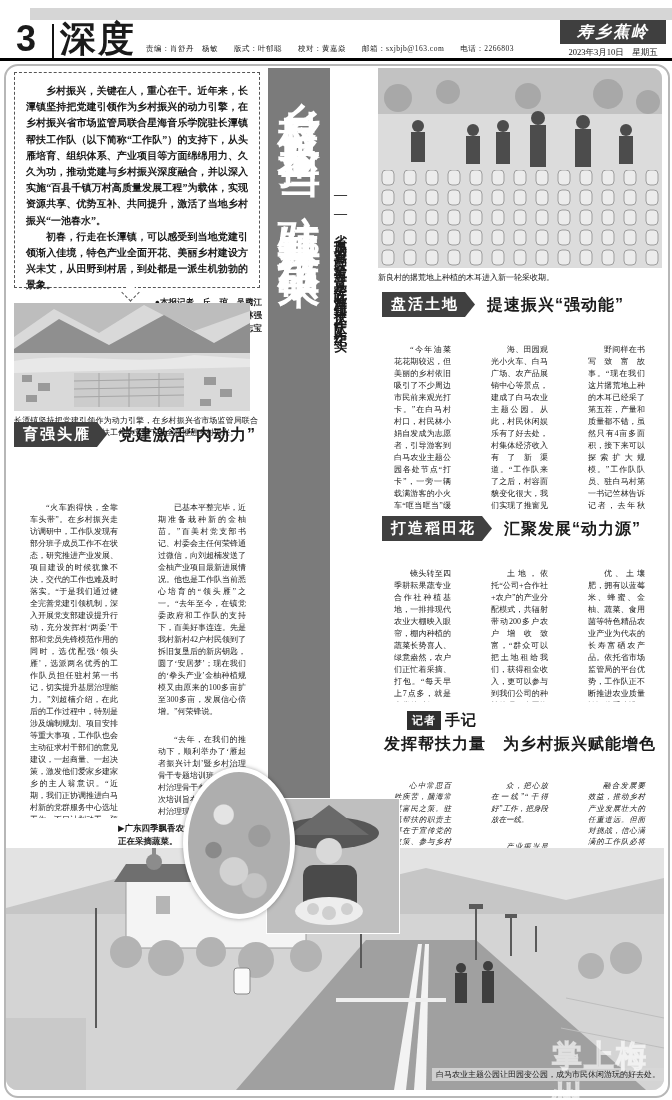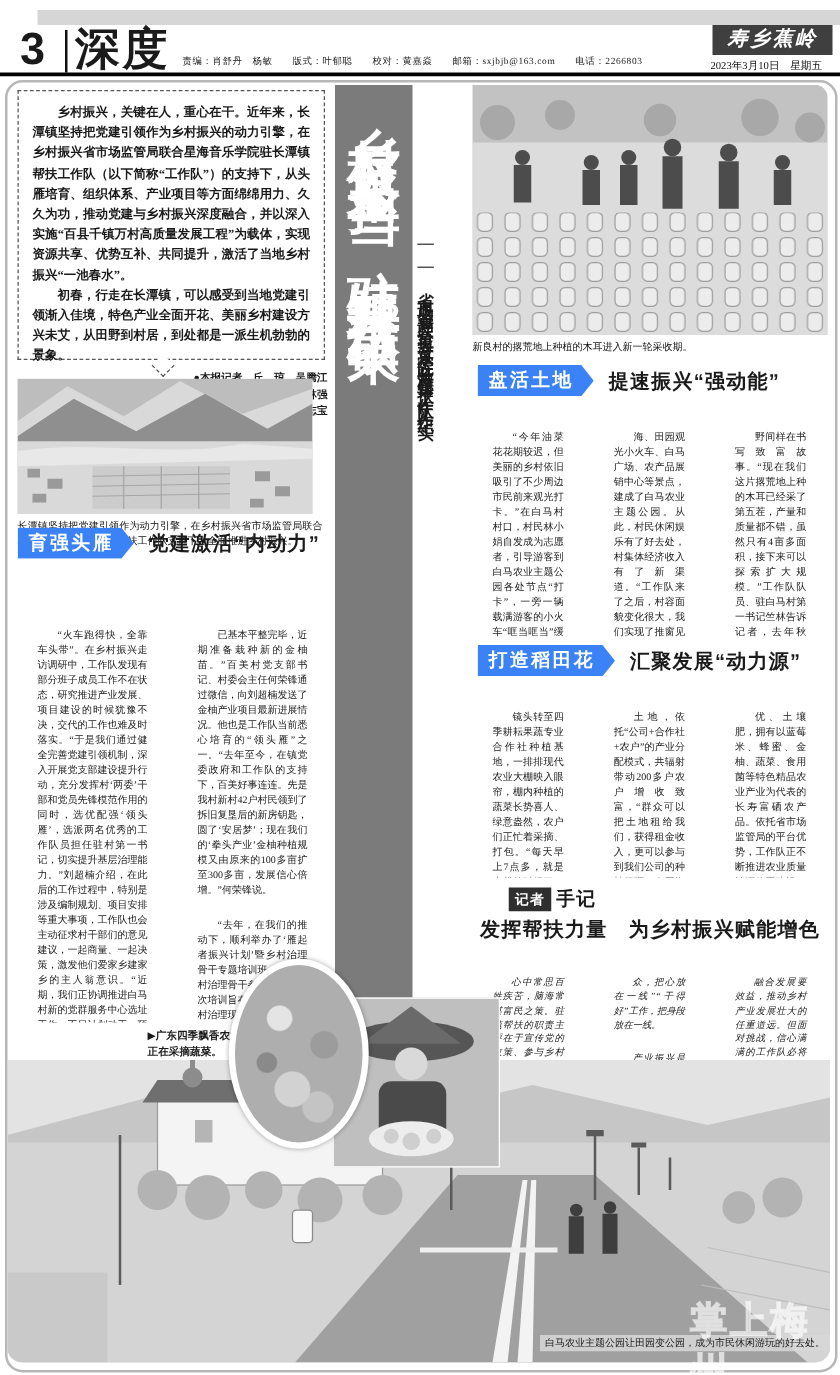--- a/index.html
+++ b/index.html
@@ -6,21 +6,21 @@
   .page{position:relative;width:672px;height:1100px;background:#ffffff;overflow:hidden;
         font-family:"Liberation Serif","DejaVu Serif",serif;color:#1a1a1a;}
   
   .topbar{position:absolute;left:30px;top:8px;right:0;height:12px;background:#d6d6d6;}
   .pageno{position:absolute;left:16px;top:20px;font-family:"Liberation Sans","DejaVu Sans",sans-serif;
           font-size:36px;font-weight:bold;line-height:38px;}
   .hdr-div{position:absolute;left:52px;top:24px;width:2px;height:34px;background:#111;}
   .secname{position:absolute;left:60px;top:20px;font-family:"Liberation Sans","DejaVu Sans",sans-serif;
            font-size:36px;font-weight:900;line-height:38px;letter-spacing:2px;}
   .masthead{position:absolute;left:146px;top:44px;font-size:7.5px;color:#222;letter-spacing:.5px;}
-  .logo{position:absolute;right:6px;top:20px;width:96px;height:24px;background:#3f3f3f;color:#fff;
+  .logo{position:absolute;right:6px;top:20px;width:106px;height:24px;background:#3f3f3f;color:#fff;
         font-size:16px;font-weight:bold;font-style:italic;text-align:center;line-height:24px;letter-spacing:2px;}
   .dateline{position:absolute;right:6px;top:47px;width:106px;text-align:center;font-size:8.5px;color:#111;}
   .blackrule{position:absolute;left:0;top:58px;width:672px;height:3px;background:#000;}
   
   .frame{position:absolute;left:4px;top:64px;width:662px;height:1030px;border:2px solid #b7b7b7;border-radius:14px;}
   
   .introbox{position:absolute;left:14px;top:72px;width:246px;height:216px;border:1.5px dashed #555;
             padding:10px 11px;box-sizing:border-box;font-size:10px;line-height:1.62;text-align:justify;font-weight:bold;}
   .introbox p{margin:0;text-indent:2em;}
   .notch{position:absolute;left:124px;top:286px;width:12px;height:12px;background:#fff;
@@ -28,21 +28,21 @@
   .byline{position:absolute;left:110px;top:296px;width:152px;font-size:8.5px;font-weight:bold;
           text-align:right;line-height:1.55;}
   
   .ph{position:absolute;overflow:hidden;background:#cfcfcf;}
   .cap{font-size:8px;line-height:1.45;text-align:justify;color:#111;}
   .aerial{left:14px;top:303px;width:236px;height:108px;}
   .aerialcap{position:absolute;left:14px;top:415px;width:244px;}
   .fieldph{left:378px;top:68px;width:284px;height:200px;border-radius:0 10px 0 0;}
   .fieldcap{position:absolute;left:378px;top:272px;width:284px;text-align:left;}
   
-  .stag{display:inline-block;background:#3b82f6;color:#fff;font-family:"Liberation Sans","DejaVu Sans",sans-serif;
+  .stag{display:inline-block;background:#404040;color:#fff;font-family:"Liberation Sans","DejaVu Sans",sans-serif;
         font-size:15px;font-weight:bold;letter-spacing:2px;padding:3px 16px 3px 9px;
         clip-path:polygon(0 0,calc(100% - 10px) 0,100% 50%,calc(100% - 10px) 100%,0 100%);}
   .stitle{display:inline-block;font-family:"Liberation Sans","DejaVu Sans",sans-serif;
           font-size:16px;font-weight:900;letter-spacing:1px;vertical-align:middle;margin-left:8px;}
   .shdr{position:absolute;white-space:nowrap;}
   .shdr1{left:14px;top:422px;}
   .shdr2{left:382px;top:292px;}
   .shdr3{left:382px;top:516px;}
   
   .col{position:absolute;font-size:8px;line-height:1.5;text-align:justify;overflow:hidden;}

